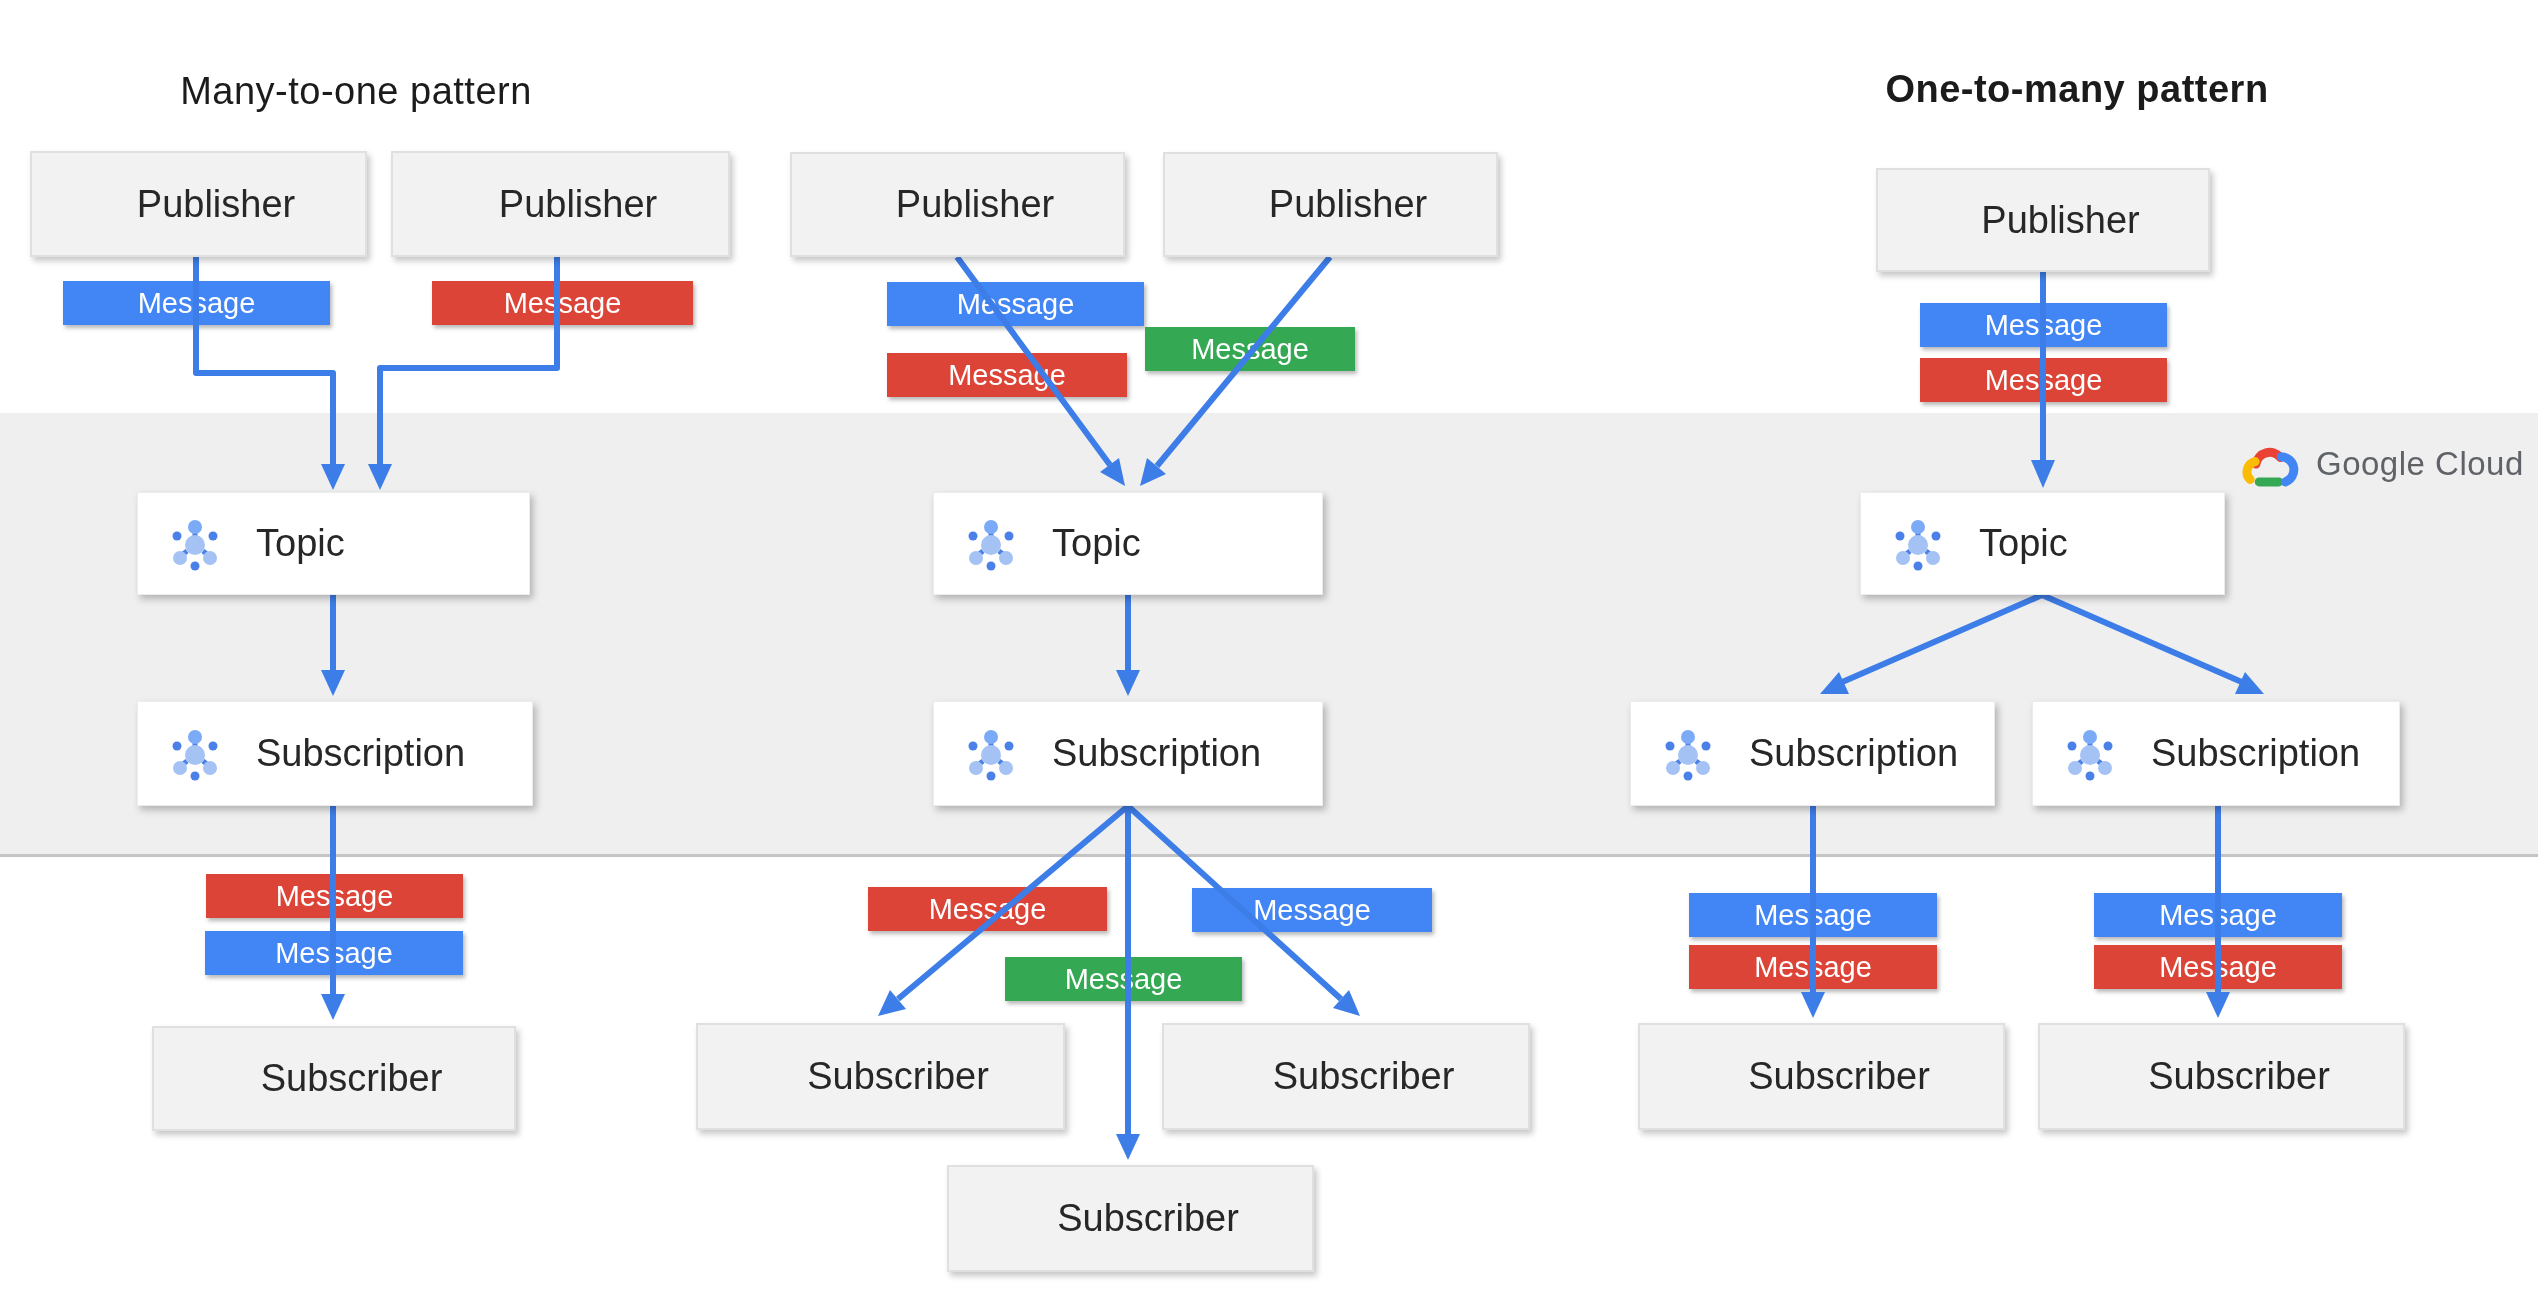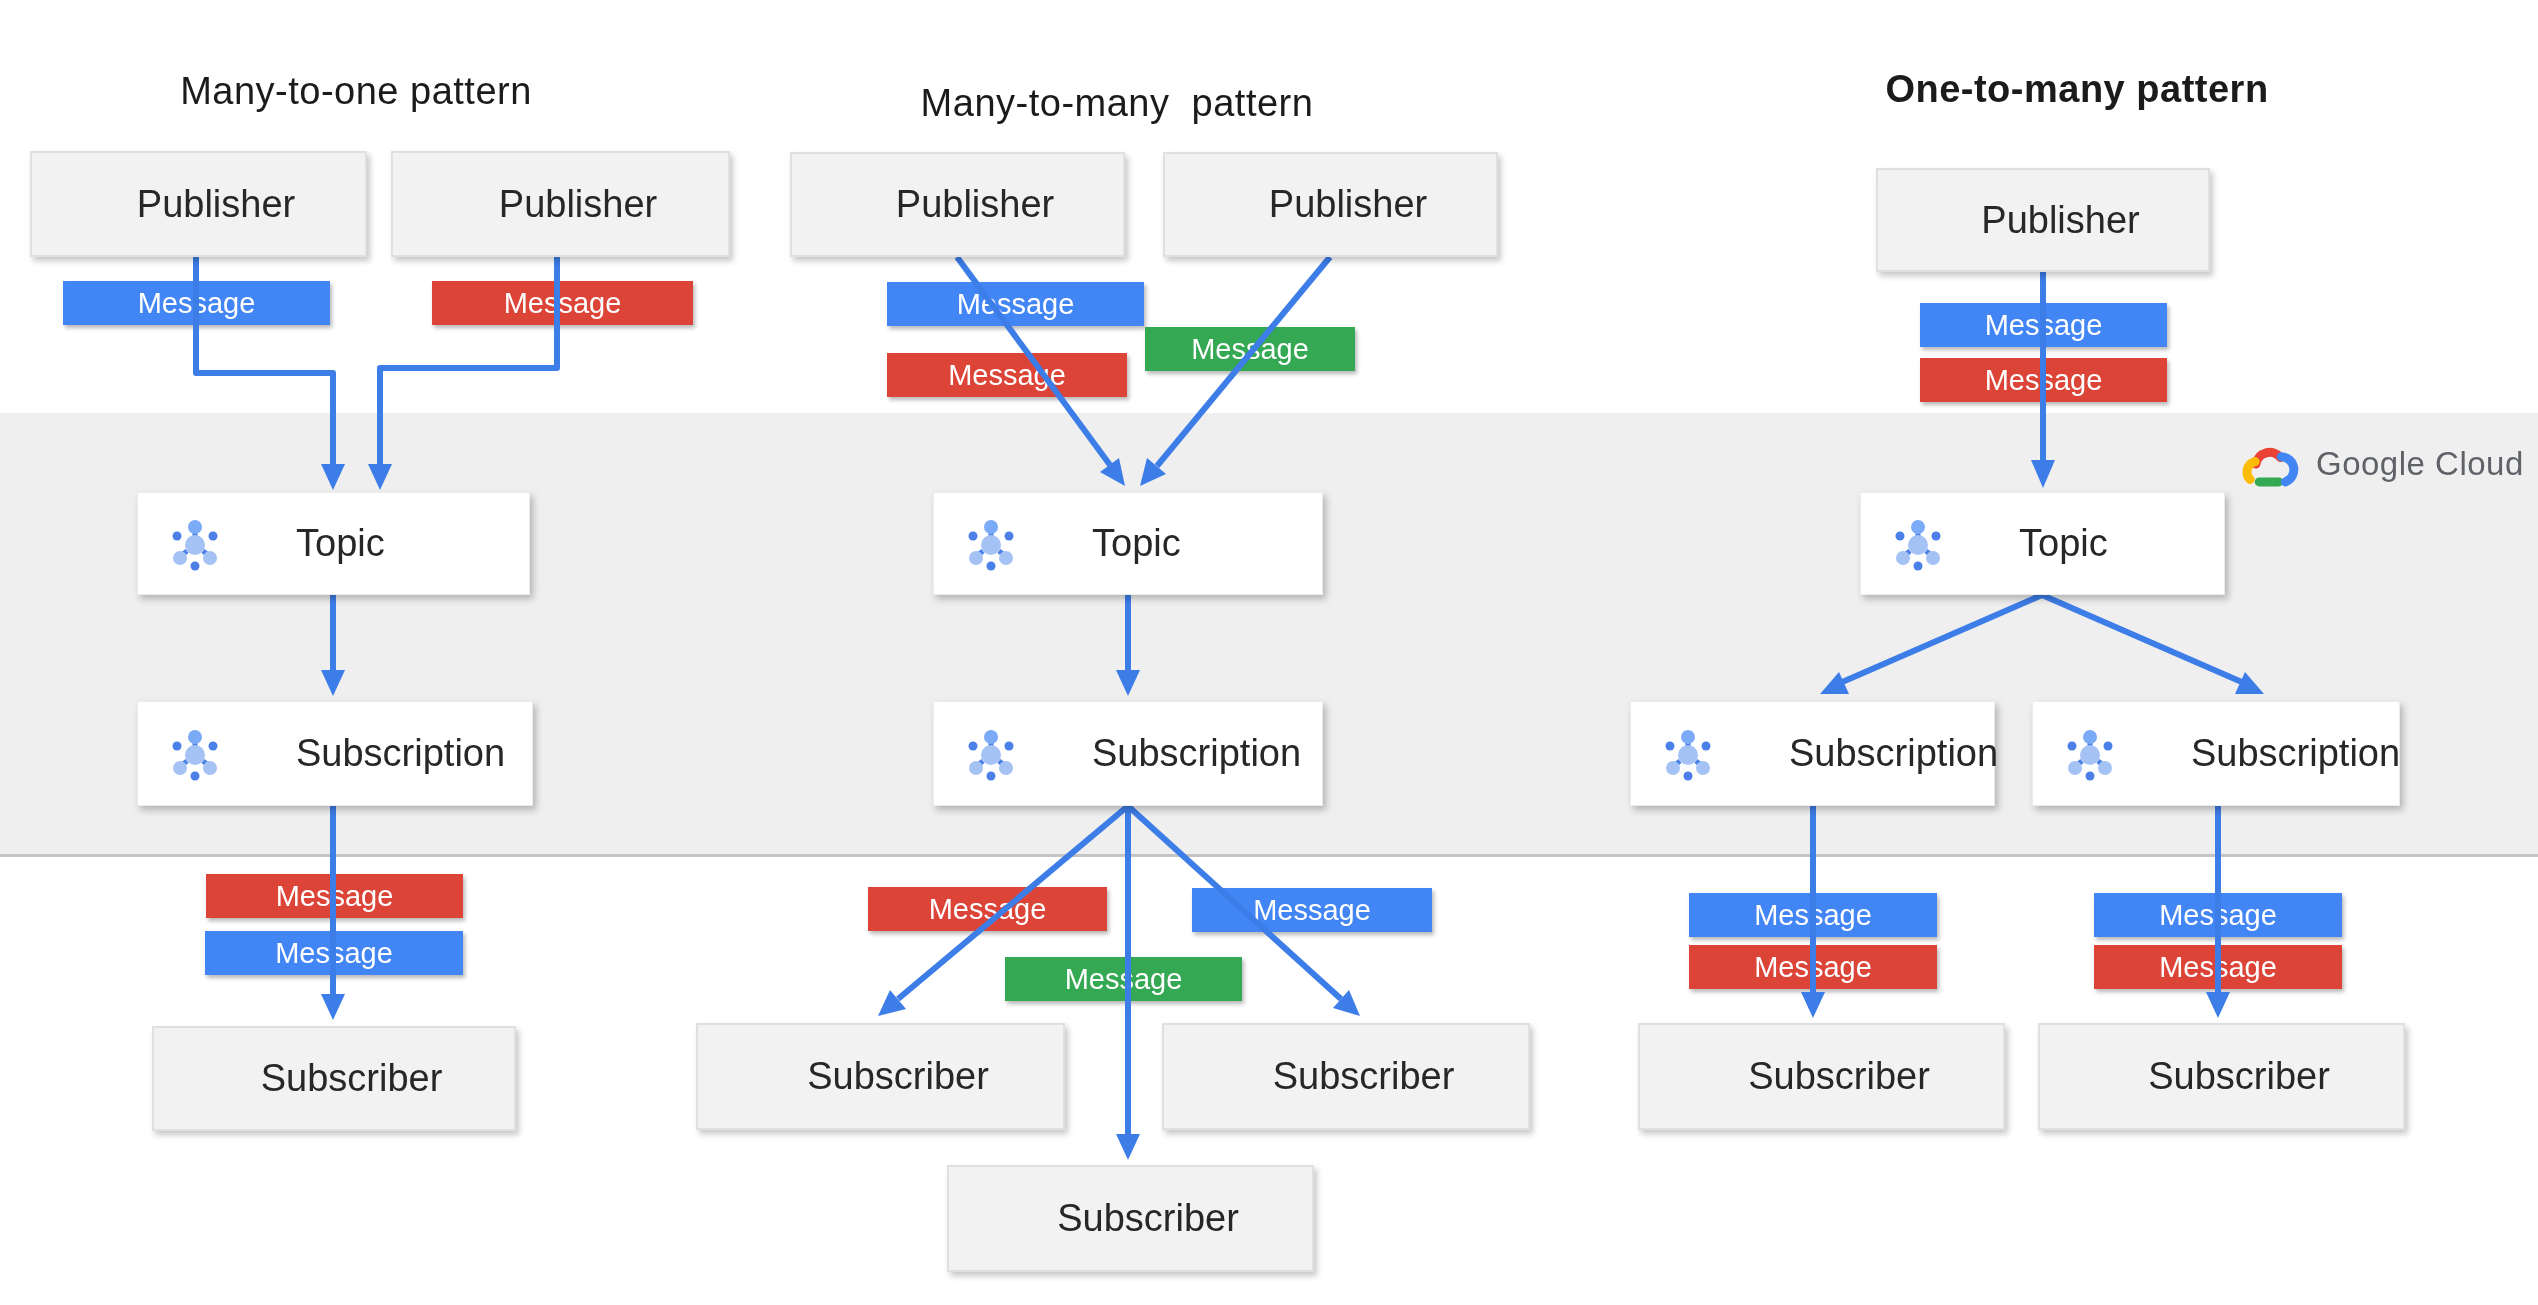--- a/index.html
+++ b/index.html
@@ -10,21 +10,21 @@
   .connectors{position:absolute;left:0;top:0;z-index:3;}
   .connectors path{fill:none;stroke:var(--connector,#3d7de8);stroke-width:6;stroke-linejoin:round;}
   .connectors polygon{fill:var(--connector,#3d7de8);stroke:none;}
   .col-title{position:absolute;transform:translateX(-50%);z-index:2;font-size:38px;color:#1b1b1b;
              white-space:pre;letter-spacing:0.5px;}
   .gbox{position:absolute;z-index:4;background:var(--box_gray,#f2f2f2);border:2px solid #e0e0e0;
         box-shadow:3px 4px 6px rgba(0,0,0,0.22);display:flex;align-items:center;justify-content:center;
         font-size:38px;color:#272727;box-sizing:border-box;padding-left:35px;}
   .wbox{position:absolute;z-index:4;background:var(--box_white,#ffffff);border:1px solid #ececec;
         box-shadow:3px 4px 7px rgba(0,0,0,0.25);display:flex;align-items:center;
-        padding-left:28px;box-sizing:border-box;font-size:38px;color:#272727;gap:40px;}
+        padding-left:28px;box-sizing:border-box;font-size:38px;color:#272727;}
   .wbox .psicon{width:58px;height:58px;flex:0 0 58px;margin-right:32px;display:block;}
   .badge{position:absolute;z-index:2;height:44px;display:flex;align-items:center;justify-content:center;
          color:#ffffff;font-size:29px;box-shadow:2px 3px 4px rgba(0,0,0,0.28);}
   .b-blue{background:var(--blue,#4285f4);}
   .b-red{background:var(--red,#db4437);}
   .b-green{background:var(--green,#34a853);}
   .logo{position:absolute;left:2238px;top:438px;z-index:5;display:flex;align-items:center;}
   .logo .cloudicon{width:62px;height:52px;display:block;margin-right:16px;}
   .logo .logotext{font-size:33px;color:var(--logo_text,#5f6368);letter-spacing:0.5px;}
 </style>
@@ -92,21 +92,20 @@
       <path d="M1813,806 L1813,994"></path>
         <polygon points="1801,992 1825,992 1813,1018"></polygon>
     </g>
     <g>
       <path d="M2218,806 L2218,994"></path>
         <polygon points="2206,992 2230,992 2218,1018"></polygon>
     </g>
   </svg>
 
   <div class="col-title" style="left:345px;top:70px;margin-left:11px;">Many-to-one pattern</div>
-  <div class="col-title" style="left:1117px;top:82px;">Many-to-many  pattern</div>
   <div class="col-title" style="left:2077px;top:68px;font-weight:bold;">One-to-many pattern</div>
 
   <div class="gbox" style="left:30px;top:151px;width:337px;height:106px;">
       <span>Publisher</span>
     </div>
   <div class="gbox" style="left:391px;top:151px;width:339px;height:106px;">
       <span>Publisher</span>
     </div>
   <div class="gbox" style="left:790px;top:152px;width:335px;height:105px;">
       <span>Publisher</span>

